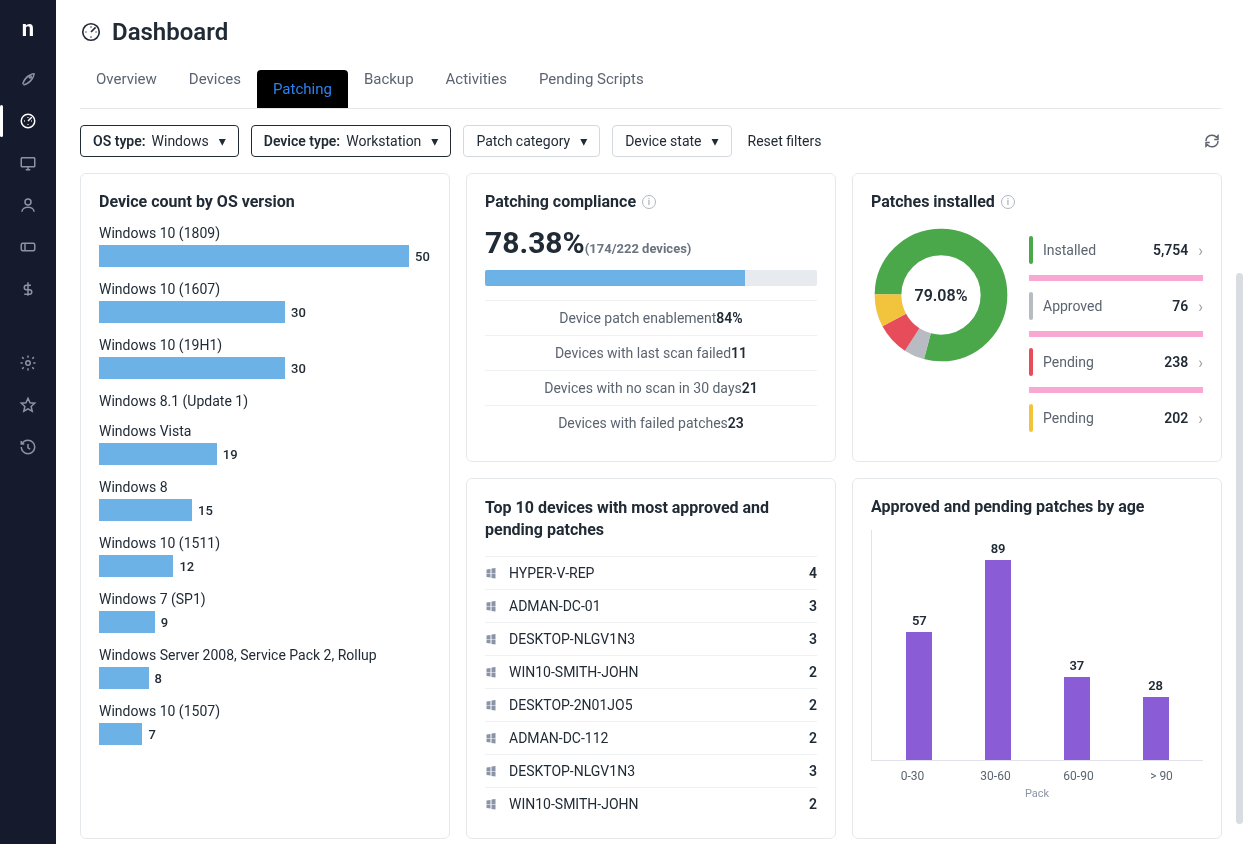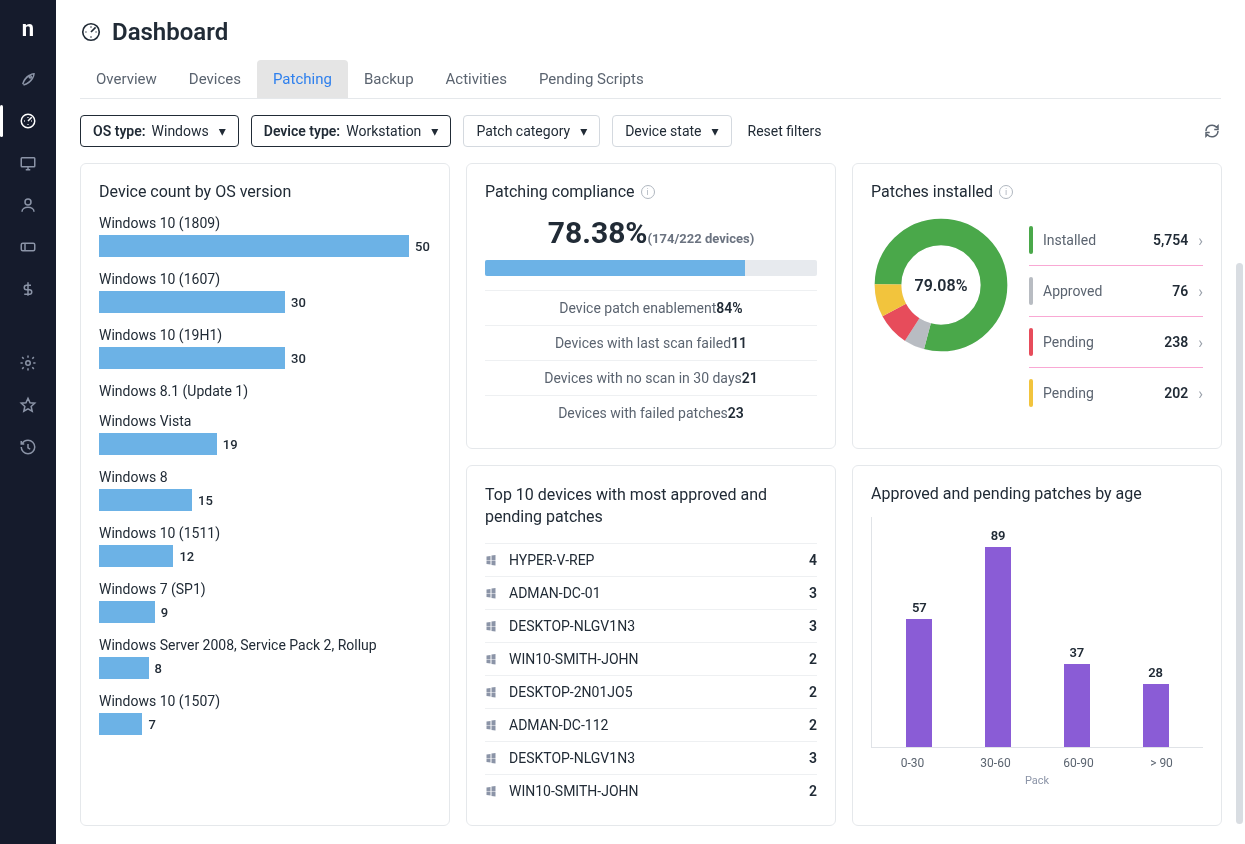--- a/index.html
+++ b/index.html
@@ -10,46 +10,46 @@
 .sidebar .sb-icon { width: 24px; height: 24px; display: flex; align-items: center; justify-content: center; color: #8b94a7; cursor: pointer; position: relative; }
 .sidebar .sb-icon.active { color: #fff; }
 .sidebar .sb-icon.active::before { content:""; position:absolute; left:-16px; top:-4px; bottom:-4px; width:3px; background:#fff; border-radius:2px; }
 .sidebar .sep { flex:0 0 14px; }
 .main { flex: 1; display: flex; flex-direction: column; background: #fff; overflow:hidden; }
 .header { padding: 18px 24px 0 24px; }
 .title-row { display:flex; align-items:center; gap:10px; }
 .title-row h1 { font-size: 24px; font-weight: 600; }
 .tabs { display:flex; margin-top:14px; border-bottom:1px solid #e5e8eb; }
 .tab { padding:10px 16px; font-size:15px; color:#5b6470; cursor:pointer; border-radius:4px 4px 0 0; }
-.tab.active { color:#2f80ed; background:#e5e5e5; }
+.tab.active { color:#2f80ed; background:#000000;margin-top:10px; }
 .filters { display:flex; align-items:center; gap:12px; padding:16px 24px; }
 .filter-pill { display:flex; align-items:center; gap:6px; border:1px solid #d4d9df; border-radius:4px; padding:7px 12px; font-size:14px; cursor:pointer; background:#fff; }
 .filter-pill .caret { margin-left:4px; }
 .filter-pill.selected { border-color:#212b36; font-weight:500; }
 .filter-pill .lbl { color:#212b36; font-weight:600; }
 .filter-pill .val { font-weight:400; }
 .reset { font-size:14px; color:#212b36; cursor:pointer; margin-left:4px; }
 .refresh { margin-left:auto; cursor:pointer; color:#5b6470; }
 .content { display:grid; grid-template-columns: 370px 370px 370px; gap:16px; padding:0 24px 24px 24px; overflow:auto; }
 .card { border:1px solid #e5e8eb; border-radius:6px; padding:18px; background:#fff; }
-.card h2 { font-size:16px; font-weight:400; margin-bottom:14px; display:flex; align-items:center; gap:6px; }
+.card h2 { font-size:16px; font-weight:700; margin-bottom:14px; display:flex; align-items:center; gap:6px; }
 .info-dot { width:14px; height:14px; border:1px solid #b0b7c0; border-radius:50%; display:inline-flex; align-items:center; justify-content:center; font-size:9px; color:#b0b7c0; }
 .big-pct { font-size:30px; font-weight:700; }
-.pct-row { display:flex; align-items:baseline; justify-content:center; }
+.pct-row { display:flex; align-items:baseline; justify-content:flex-start; }
 .sub { font-size:13px; color:#6b7380;font-weight:bold; }
 .bar-track { height:16px; background:#e7eaee; border-radius:2px; margin:10px 0 14px 0; overflow:hidden; }
 .bar-fill { height:100%; background:#6cb2e6; }
 .stat-row { display:flex; justify-content:center; padding:9px 0; border-top:1px solid #eef0f2; font-size:14px; color:#5b6470; }
 .stat-row .v { color:#212b36; font-weight:600; }
 .col-right { grid-row: 1 / span 2; }
 .donut-wrap { display:flex; gap:18px; align-items:flex-start; }
 .donut { position:relative; width:140px; height:140px; }
 .donut-center { position:absolute; inset:0; display:flex; align-items:center; justify-content:center; font-size:16px; font-weight:600; }
 .legend { flex:1; }
-.legend-row { display:flex; align-items:center; gap:10px; padding:11px 0; border-bottom:1px solid #f9a8d4; cursor:pointer; }
+.legend-row { display:flex; align-items:center; gap:10px; padding:11px 0; border-bottom:6px solid #f9a8d4; cursor:pointer; }
 .legend-row:last-child { border-bottom:none; }
 .legend-row .swatch { width:4px; height:28px; border-radius:2px; }
 .legend-row .name { flex:1; font-size:14px; color:#5b6470; }
 .legend-row .cnt { font-weight:600; font-size:14px; }
 .legend-row .chev { color:#9aa1ab; }
 .dev-list .row { display:flex; align-items:center; gap:10px; padding:8px 0; border-top:1px solid #eef0f2; font-size:14px; }
 .dev-list .row .icon { color:#8b94a7; width:14px; }
 .dev-list .row .name { flex:1; color:#212b36; }
 .dev-list .row .cnt { font-weight:600; }
 .barchart { height:270px; display:flex; flex-direction:column; }

